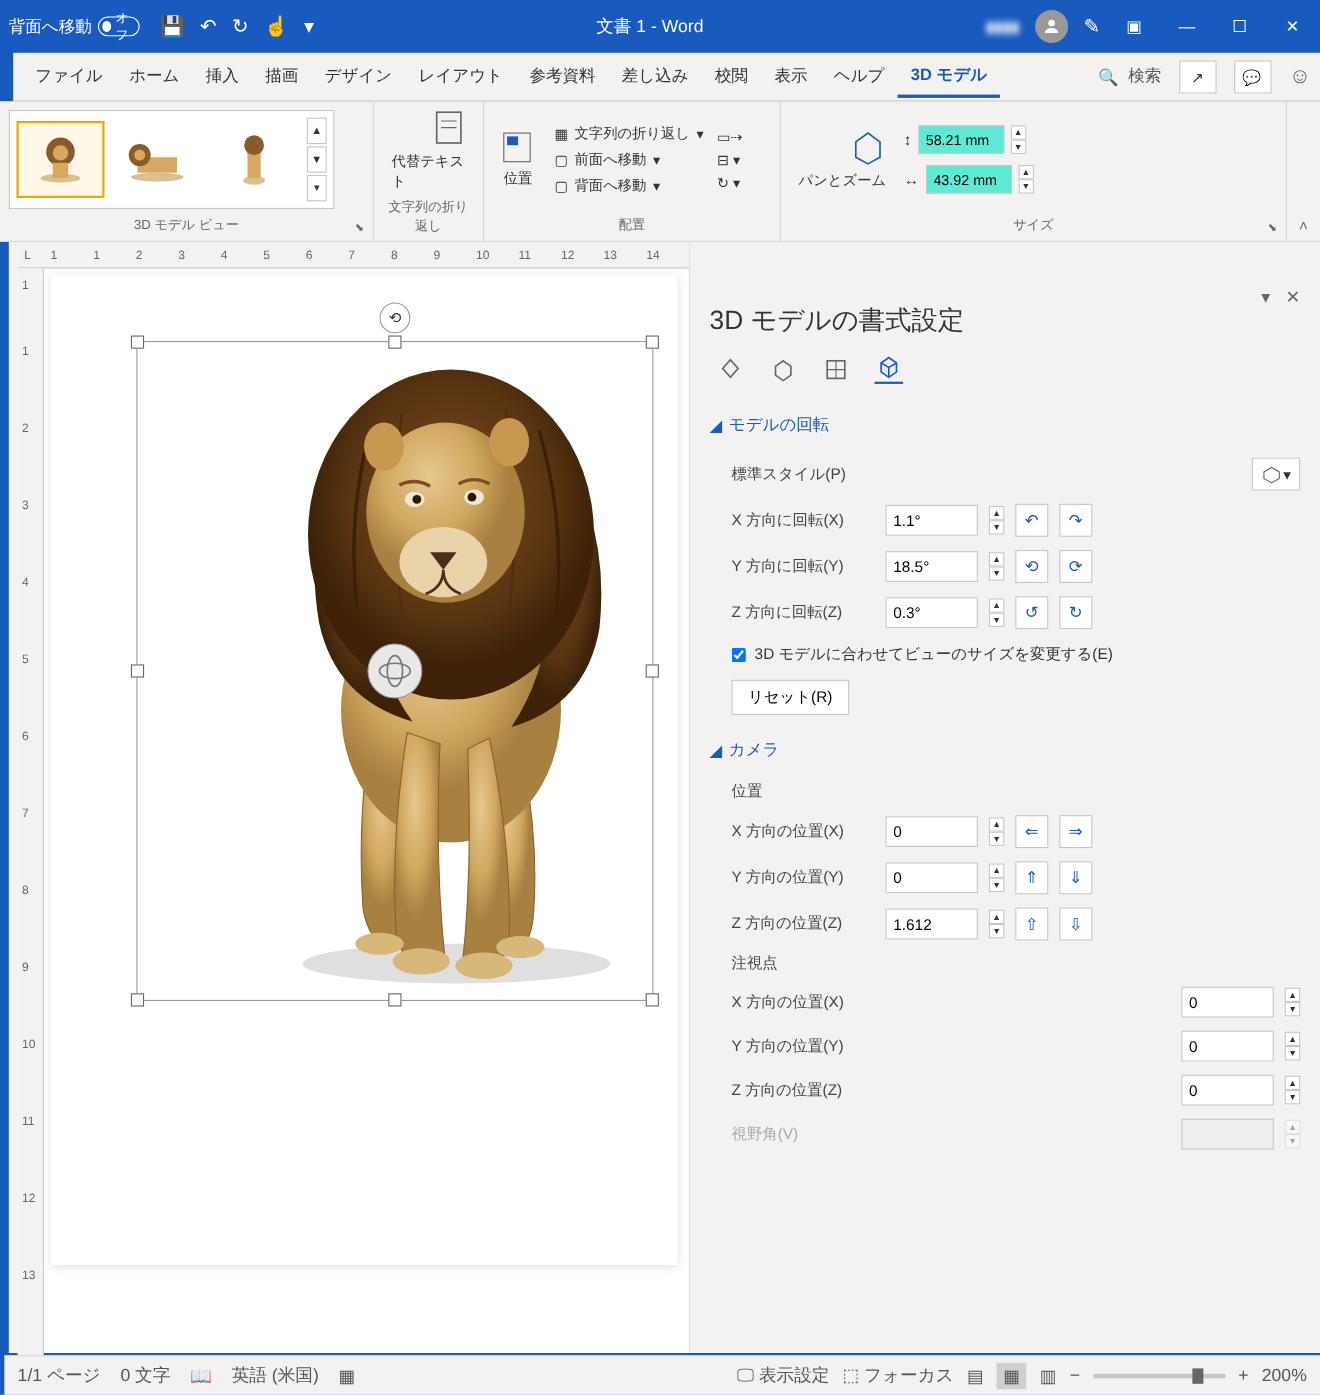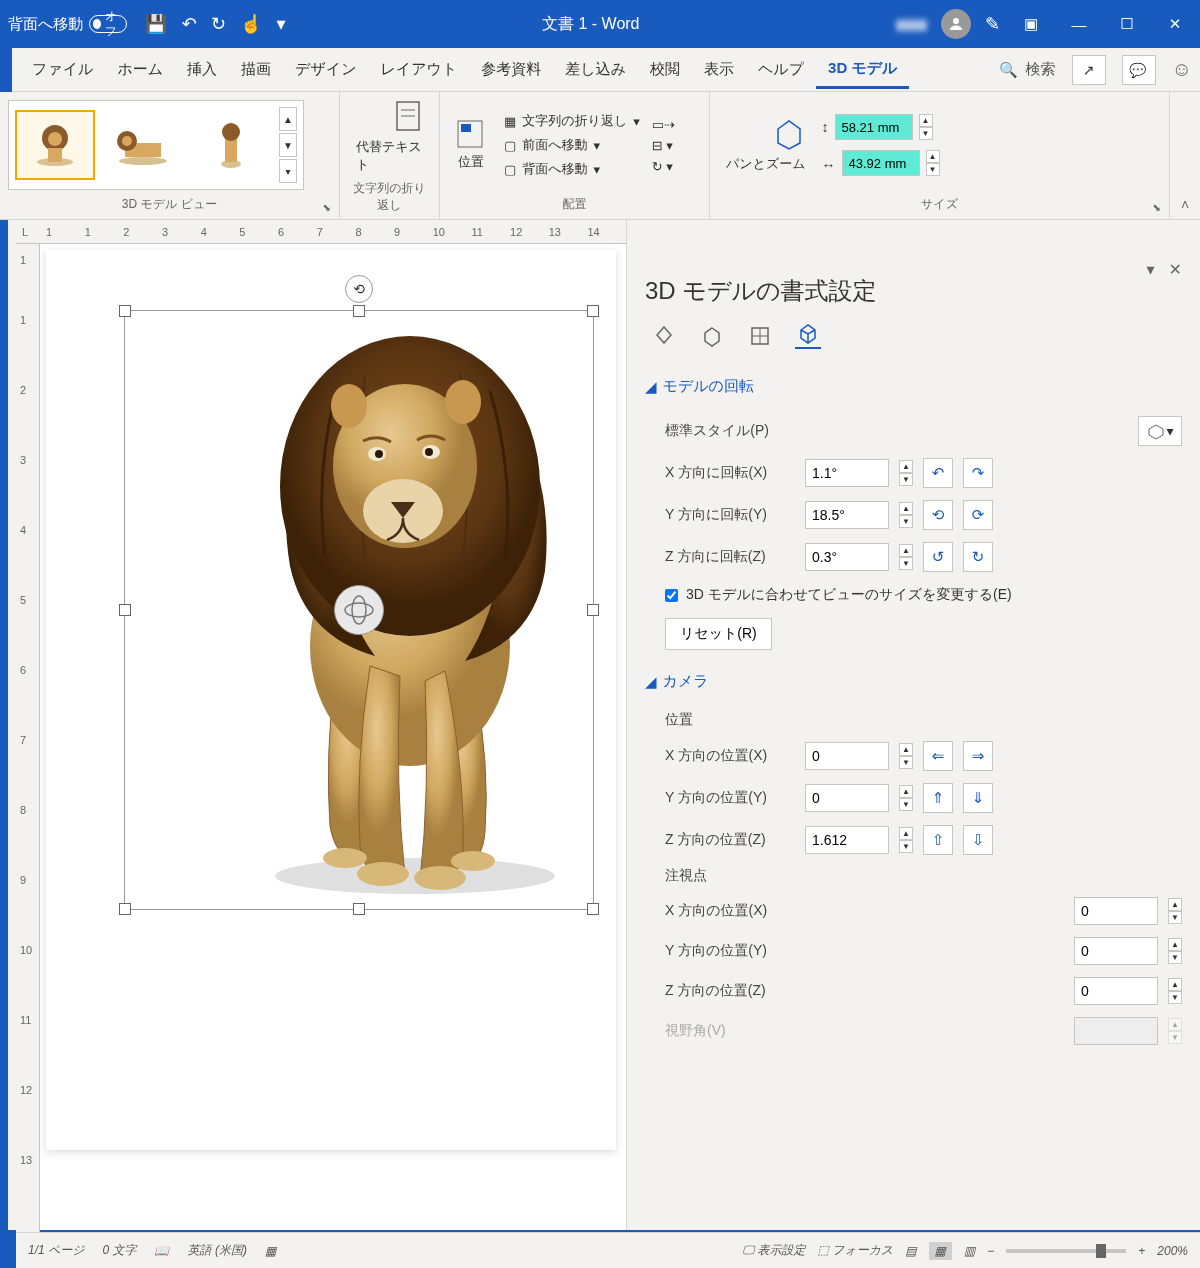--- a/index.html
+++ b/index.html
@@ -77,21 +77,21 @@
 .prop-label { width: 130px; font-size: 14px; color: #444; }
 .prop-label.disabled { color: #aaa; }
 .prop-input { width: 84px; height: 28px; border: 1px solid #c8c6c4; background: #fff; padding: 0 6px; font-size: 14px; }
 .prop-icon-btn { width: 30px; height: 30px; border: 1px solid #c8c6c4; background: #fff; display: flex; align-items: center; justify-content: center; cursor: pointer; color: #185abd; font-size: 15px; }
 .preset-btn { width: 44px; height: 30px; border: 1px solid #c8c6c4; background: #fff; display: flex; align-items: center; justify-content: center; cursor: pointer; margin-left: auto; }
 .checkbox-row { display: flex; align-items: center; gap: 8px; padding: 8px 0; font-size: 14px; }
 .reset-btn { padding: 6px 14px; border: 1px solid #c8c6c4; background: #fff; cursor: pointer; font-size: 14px; margin-top: 6px; }
 .sub-label { font-size: 14px; color: #444; padding: 6px 0; }
 
 
-.statusbar { position: absolute; bottom: 0; left: 16px; right: 0; height: 36px; background: #f3f2f1; border-top: 1px solid #d6d6d6; display: flex; align-items: center; padding: 0 12px; font-size: 12px; color: #555; gap: 18px; font-style: italic; }
+.statusbar { position: absolute; bottom: 0; left: 4px; right: 0; height: 36px; background: #f3f2f1; border-top: 1px solid #d6d6d6; display: flex; align-items: center; padding: 0 12px; font-size: 16px; color: #555; gap: 18px; }
 .status-right { margin-left: auto; display: flex; align-items: center; gap: 12px; }
 .zoom-slider { width: 120px; height: 4px; background: #c8c6c4; position: relative; }
 .zoom-thumb { position: absolute; width: 10px; height: 14px; background: #666; top: -5px; left: 90px; }
 
 svg { display: block; }
 .ruler-tick { display: inline-block; width: 40px; text-align: left; }
 </style>
 </head>
 <body>
 

